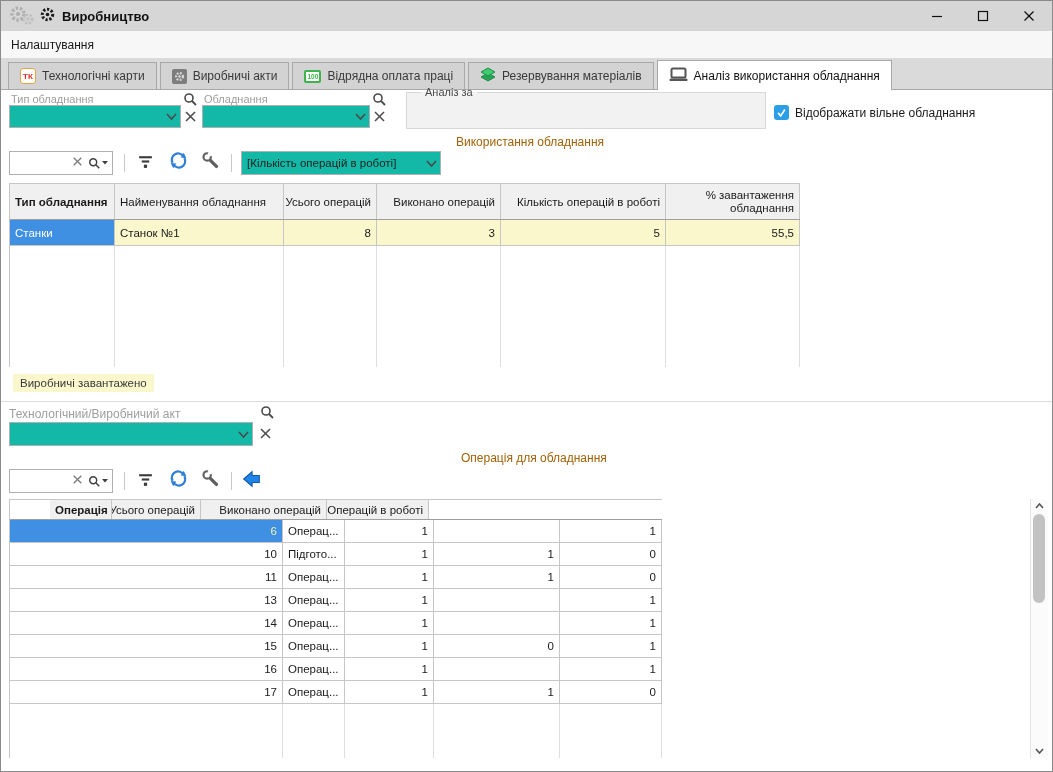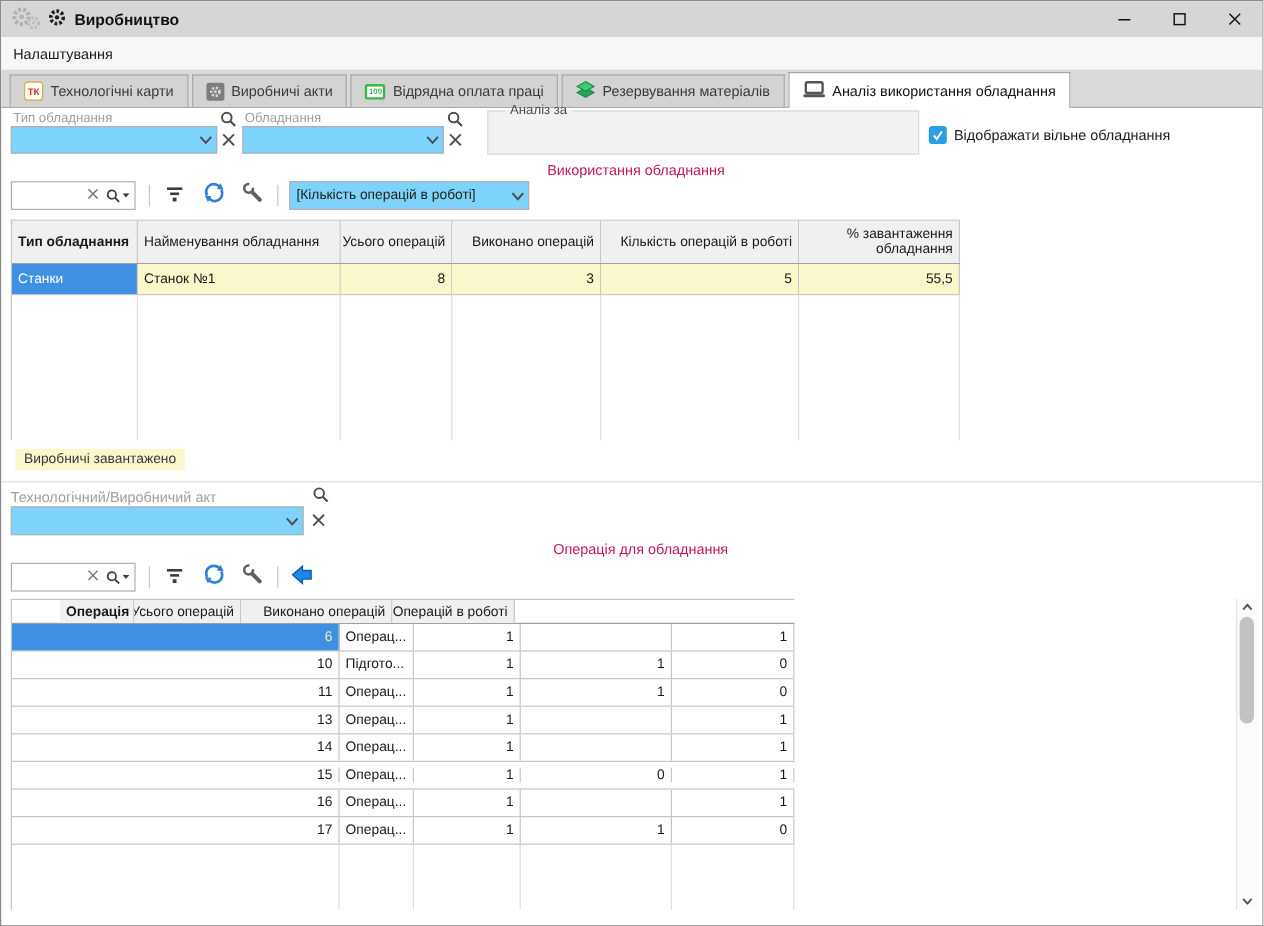--- a/index.html
+++ b/index.html
@@ -17,37 +17,37 @@
   .menu-item{padding:0 10px;font-size:12px;color:#1a1a1a;}
   
   .tabstrip{position:absolute;left:0;top:57px;width:100%;height:32px;background:#dadada;border-bottom:1px solid #a8a8a8;display:flex;align-items:flex-end;padding-left:7px;}
   .tab{display:flex;align-items:center;gap:6px;height:27px;padding:0 11px;background:#d3d3d3;border:1px solid #a8a8a8;border-bottom:none;margin-right:3px;font-size:12px;color:#3a3a3a;white-space:nowrap;}
   .tab.active{background:#fff;height:30px;margin-bottom:-1px;color:#111;z-index:2;}
   .tk-box{width:16px;height:16px;border:1px solid #e8a33d;border-radius:3px;background:#fff;display:flex;align-items:center;justify-content:center;font-size:8px;font-weight:bold;color:#d92b1e;}
   .geardoc-box{width:15px;height:15px;border-radius:2px;background:#7d7d7d;display:flex;align-items:center;justify-content:center;}
   .note-box{width:17px;height:13px;border:2px solid #3cb44a;border-radius:2px;background:#fff;display:flex;align-items:center;justify-content:center;font-size:6.5px;font-weight:bold;color:#3cb44a;}
   
   .glabel{position:absolute;font-size:11px;color:#9e9e9e;white-space:nowrap;}
-  .combo{position:absolute;height:23px;background:#7dd3fc;border:1px solid #b0b0b0;display:flex;align-items:center;}
+  .combo{position:absolute;height:23px;background:#14b8a6;border:1px solid #b0b0b0;display:flex;align-items:center;}
   .combo .val{flex:1;padding:0 5px;font-size:11.5px;color:#222;white-space:nowrap;overflow:hidden;}
   .combo .chev{width:18px;display:flex;align-items:center;justify-content:center;}
   .iconbtn{position:absolute;display:flex;align-items:center;justify-content:center;}
   .vsep{position:absolute;width:1px;height:18px;background:#c8c8c8;}
   .searchbox{position:absolute;width:104px;height:24px;background:#fff;border:1px solid #b0b0b0;display:flex;align-items:center;}
   .searchbox input{flex:1;width:40px;border:none;outline:none;font-size:12px;padding:0 3px;font-family:"Liberation Sans",sans-serif;}
   .searchbox .sicons{display:flex;align-items:center;gap:5px;padding-right:4px;}
   .groupbox{position:absolute;border:1px solid #d8d8d8;background:#f2f2f2;}
   .groupbox legend{font-size:11px;color:#4a4a4a;padding:0 4px;margin-left:5px;}
   .radio-row{display:flex;align-items:center;gap:6px;font-size:12px;color:#1a1a1a;}
   .radio-off{width:15px;height:15px;border-radius:50%;background:#fff;border:1px solid #a8a8a8;}
   .radio-on{width:15px;height:15px;border-radius:50%;background:#1f86e0;display:flex;align-items:center;justify-content:center;}
   .radio-on .mid{width:9px;height:9px;border-radius:50%;background:#fff;display:flex;align-items:center;justify-content:center;}
   .radio-on .dot{width:5px;height:5px;border-radius:50%;background:#1f86e0;}
   .checkbox{width:15px;height:15px;border-radius:3px;background:#2b9fe6;display:flex;align-items:center;justify-content:center;}
-  .section-label{position:absolute;font-size:12px;color:#be185d;white-space:nowrap;}
+  .section-label{position:absolute;font-size:12px;color:#a16207;white-space:nowrap;}
   
   .grid{position:absolute;border-top:1px solid #c6c6c6;border-left:1px solid #c6c6c6;background:#fff;}
   .g-row{display:flex;}
   .g-cell{border-right:1px solid #c6c6c6;padding:0 5px;display:flex;align-items:center;overflow:hidden;white-space:nowrap;font-size:11.5px;color:#1a1a1a;}
   .g-head .g-cell{background:#f0f0f0;}
   .g-head{border-bottom:1px solid #9f9f9f;}
   .g-data{border-bottom:1px solid #c6c6c6;}
   .num{justify-content:flex-end;}
   .sel-blue{background:#3f8fe3 !important;color:#fff !important;}
   .hl-yellow{background:#fbf7cd;}
@@ -395,21 +395,21 @@
       <div class="g-cell num" style="width:126px;"></div>
       <div class="g-cell num" style="width:102px;">1</div>
     </div>
     <div class="g-row g-data" style="height:23px;">
       <div class="g-cell num" style="width:273px;">14</div>
       <div class="g-cell" style="width:62px;">Операц...</div>
       <div class="g-cell num" style="width:89px;">1</div>
       <div class="g-cell num" style="width:126px;"></div>
       <div class="g-cell num" style="width:102px;">1</div>
     </div>
-    <div class="g-row g-data" style="height:23px;align-items:center;">
+    <div class="g-row g-data" style="height:23px;">
       <div class="g-cell num" style="width:273px;">15</div>
       <div class="g-cell" style="width:62px;">Операц...</div>
       <div class="g-cell num" style="width:89px;">1</div>
       <div class="g-cell num" style="width:126px;">0</div>
       <div class="g-cell num" style="width:102px;">1</div>
     </div>
     <div class="g-row g-data" style="height:23px;">
       <div class="g-cell num" style="width:273px;">16</div>
       <div class="g-cell" style="width:62px;">Операц...</div>
       <div class="g-cell num" style="width:89px;">1</div>

